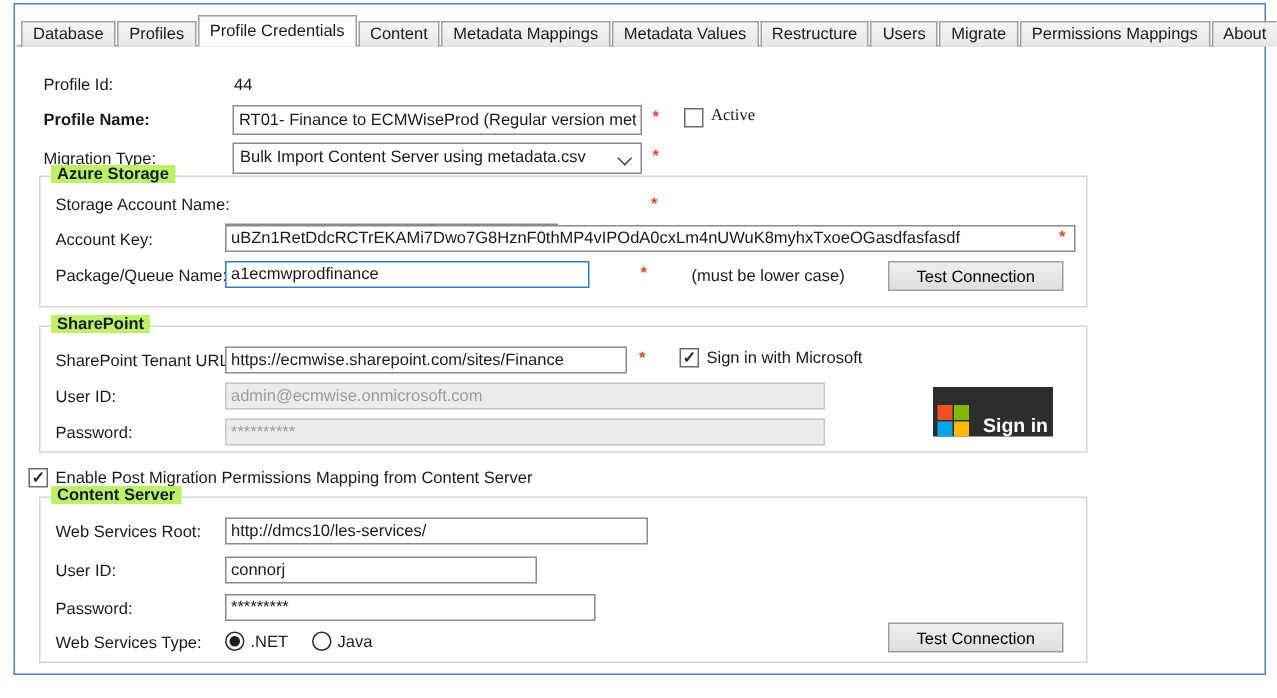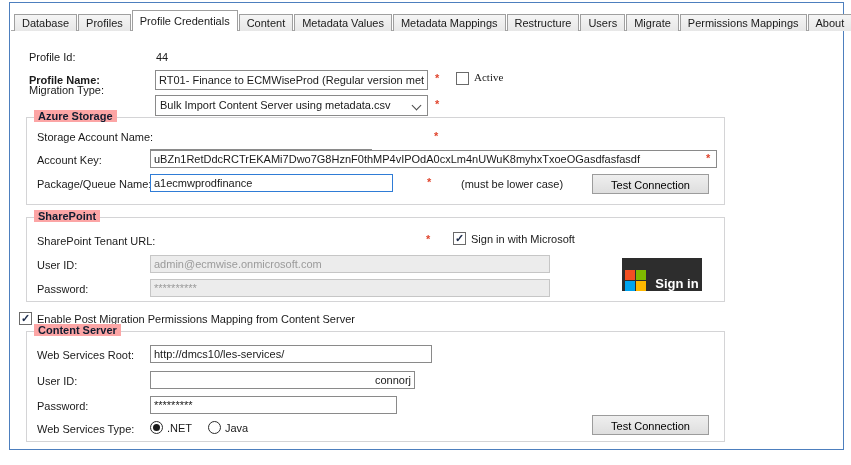--- a/index.html
+++ b/index.html
@@ -20,21 +20,21 @@
   .tb{position:absolute;box-sizing:border-box;height:18px;border:1px solid #8a8a8a;background:#fff;
       font-family:"Liberation Sans",sans-serif;font-size:11px;color:#1a1a1a;padding:0 3px;outline:none;}
   .tb.focus{border:1px solid #2f7cd6;}
   .tb.dis{background:#ececec;border-color:#c6c6c6;color:#9b9b9b;}
   .combo{position:absolute;box-sizing:border-box;height:21px;border:1px solid #8a8a8a;background:#fff;
          padding:3px 18px 0 4px;white-space:nowrap;overflow:hidden;}
   .combo .chev{position:absolute;right:7px;top:6px;width:6px;height:6px;border-left:1px solid #4a4a4a;
          border-bottom:1px solid #4a4a4a;transform:rotate(-45deg);}
   .req{position:absolute;color:#e0452e;font-weight:bold;}
   .grp{position:absolute;border:1px solid #d4d4d6;background:#fff;}
-  .grp-title{position:absolute;top:-8px;left:7px;background:#fca5a5;padding:0 4px;font-weight:bold;color:#101c30;text-align:center;}
+  .grp-title{position:absolute;top:-8px;left:7px;background:#bef264;padding:0 4px;font-weight:bold;color:#101c30;text-align:center;}
   .btn{position:absolute;box-sizing:border-box;background:linear-gradient(#efefef,#dedede);
        border:1px solid #9c9c9c;text-align:center;padding-top:3px;cursor:default;}
   .cb{position:absolute;box-sizing:border-box;width:13px;height:13px;border:1px solid #6a6a6a;background:#fff;}
   .cb.checked::after{content:"\2713";position:absolute;left:1px;top:-1px;font-size:11px;font-weight:bold;color:#1c2b4a;}
   .radio{position:absolute;box-sizing:border-box;width:13px;height:13px;border:1px solid #2b2b2b;border-radius:50%;background:#fff;}
   .radio.sel::after{content:"";position:absolute;left:2px;top:2px;width:7px;height:7px;border-radius:50%;background:#1b1b1b;}
 
   
   .ms-btn{position:absolute;background:#2d2d2d;display:flex;align-items:flex-end;justify-content:center;gap:9px;cursor:default;}
   .ms-logo{width:21px;height:21px;display:grid;grid-template-columns:10px 10px;grid-template-rows:10px 10px;gap:1px;}
@@ -46,39 +46,39 @@
 
 <div id="canvas">
   <div id="window">
 
     <div class="tab-underline"></div>
     <div class="tabstrip">
       <span class="tab">Database</span>
       <span class="tab">Profiles</span>
       <span class="tab active">Profile Credentials</span>
       <span class="tab">Content</span>
+      <span class="tab">Metadata Mappings</span>
       <span class="tab">Metadata Values</span>
-      <span class="tab">Metadata Mappings</span>
       <span class="tab">Restructure</span>
       <span class="tab">Users</span>
       <span class="tab">Migrate</span>
       <span class="tab">Permissions Mappings</span>
       <span class="tab">About</span>
     </div>
 
     <span class="lbl" style="left:19px;top:48px;">Profile Id:</span>
     <span class="lbl" style="left:146px;top:48px;">44</span>
 
     <span class="lbl b" style="left:19px;top:71px;">Profile Name:</span>
     <input class="tb" style="left: 145px; top: 67px; width: 273px; height: 20px;" value="RT01- Finance to ECMWiseProd (Regular version metadata details)">
     <span class="req" style="left:425px;top:69px;">*</span>
     <span class="cb" style="left:446px;top:69px;"></span>
     <span class="lbl" style="left:464px;top:68px;font-family:Liberation Serif, serif;">Active</span>
 
-    <span class="lbl" style="left:19px;top:81px;">Migration Type:</span>
+    <span class="lbl" style="left:19px;top:97px;">Migration Type:</span>
     <div class="combo" style="left:145px;top:92px;width:273px;">
       <span>Bulk Import Content Server using metadata.csv</span>
       <span class="chev"></span>
     </div>
     <span class="req" style="left:425px;top:95px;">*</span>
 
     <div class="grp" style="left:16px;top:114px;width:697px;height:86px;">
       <span class="grp-title">Azure Storage</span>
       <span class="lbl" style="left:10px;top:13px;">Storage Account Name:</span>
       <input class="tb" style="left: 123px; top: 10px; width: 222px; margin-top: 21px;" value="yourMigrationStorageAccount">
@@ -91,20 +91,21 @@
       <span class="lbl" style="left:10px;top:60px;">Package/Queue Name:</span>
       <input class="tb focus" style="left: 123px; top: 56px; width: 243px;" value="a1ecmwprodfinance">
       <span class="req" style="left:400px;top:58px;">*</span>
       <span class="lbl" style="left:434px;top:60px;">(must be lower case)</span>
       <button class="btn" style="left:565px;top:56px;width:117px;height:20px;font-size:11px;font-family:'Liberation Sans',sans-serif;">Test Connection</button>
     </div>
 
     <div class="grp" style="left:16px;top:214px;width:697px;height:83px;">
       <span class="grp-title">SharePoint</span>
       <span class="lbl" style="left:10px;top:17px;">SharePoint Tenant URL:</span>
+      <input class="tb" style="left: 123px; top: 13px; width: 268px;" value="https://ecmwise.sharepoint.com/sites/Finance">
       <span class="req" style="left:399px;top:15px;">*</span>
       <span class="cb checked" style="left:426px;top:14px;"></span>
       <span class="lbl" style="left:444px;top:15px;">Sign in with Microsoft</span>
 
       <span class="lbl" style="left:10px;top:41px;">User ID:</span>
       <input class="tb dis" style="left: 123px; top: 37px; width: 400px;" readonly="" value="admin@ecmwise.onmicrosoft.com">
 
       <span class="lbl" style="left:10px;top:65px;">Password:</span>
       <input class="tb dis" style="left: 123px; top: 61px; width: 400px;" readonly="" value="**********">
 
@@ -121,21 +122,21 @@
 
     <span class="cb checked" style="left:9px;top:309px;"></span>
     <span class="lbl" style="left:27px;top:310px;">Enable Post Migration Permissions Mapping from Content Server</span>
 
     <div class="grp" style="left:16px;top:328px;width:697px;height:109px;">
       <span class="grp-title">Content Server</span>
       <span class="lbl" style="left:10px;top:17px;">Web Services Root:</span>
       <input class="tb" style="left: 123px; top: 13px; width: 282px;" value="http://dmcs10/les-services/">
 
       <span class="lbl" style="left:10px;top:43px;">User ID:</span>
-      <input class="tb" style="left: 123px; top: 39px; width: 265px; text-align: right;" value="connorj">
+      <input class="tb" style="left: 123px; top: 39px; width: 208px;" value="connorj">
 
       <span class="lbl" style="left:10px;top:68px;">Password:</span>
       <input class="tb" style="left: 123px; top: 64px; width: 247px;" value="*********">
 
       <span class="lbl" style="left:10px;top:91px;text-align:center;">Web Services Type:</span>
       <span class="radio sel" style="left:123px;top:89px;"></span>
       <span class="lbl" style="left:140px;top:90px;">.NET</span>
       <span class="radio" style="left:181px;top:89px;"></span>
       <span class="lbl" style="left:198px;top:90px;">Java</span>
 

